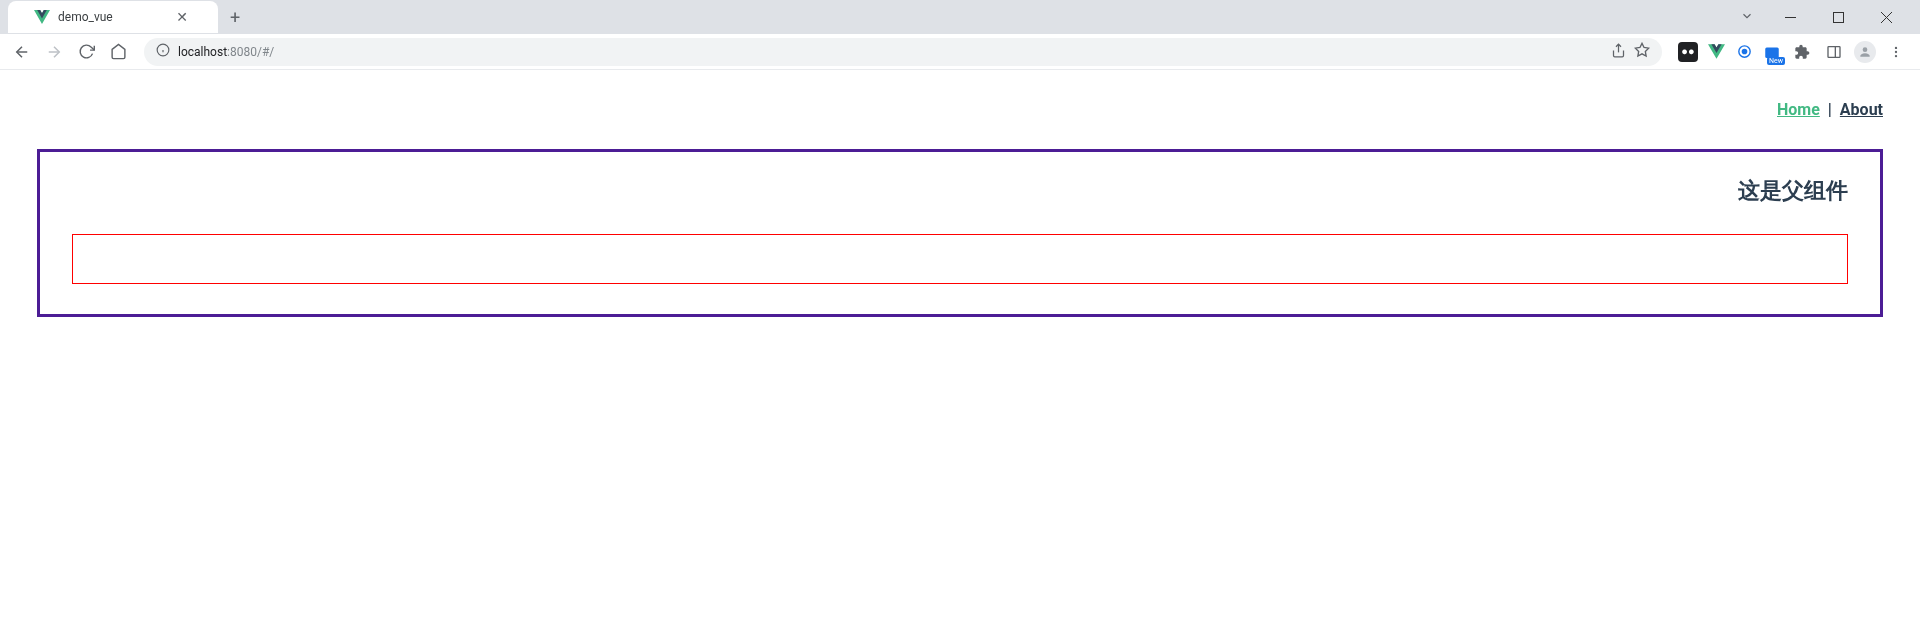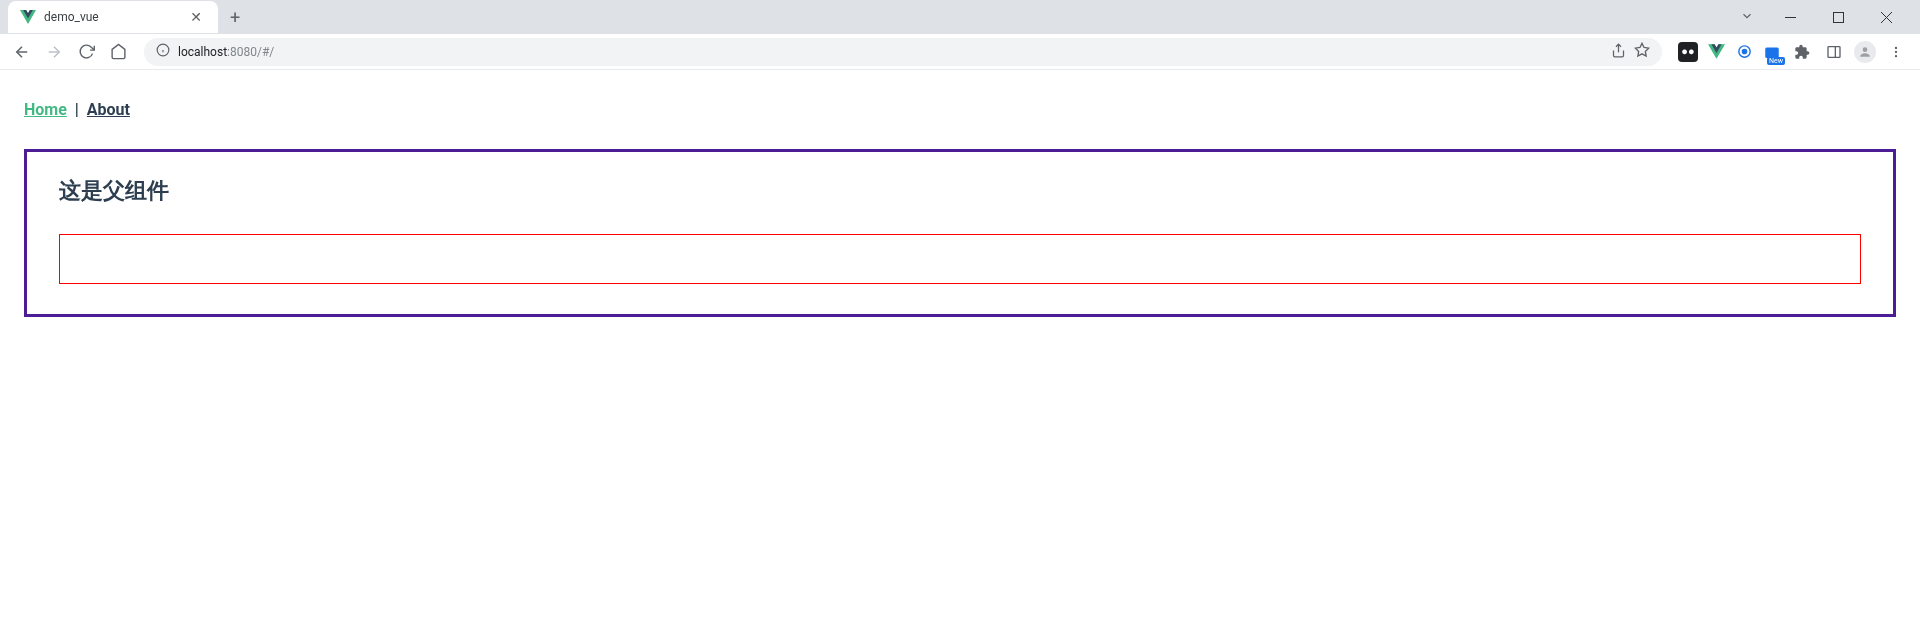--- a/index.html
+++ b/index.html
@@ -24,21 +24,21 @@
       align-items: center;
       height: 34px;
       padding: 0 8px;
       background: #dee1e6;
     }
     .tab {
       display: flex;
       align-items: center;
       background: #fff;
       height: 32px;
-      padding: 0 12px;
+      padding: 0 26px;
       border-radius: 8px 8px 0 0;
       min-width: 210px;
       margin-top: 0;
       gap: 8px;
     }
     .vue-icon {
       width: 16px;
       height: 16px;
     }
     .tab-title {
@@ -168,22 +168,22 @@
       border-bottom: 1px solid #e0e0e0;
       font-size: 12px;
       color: #3c4043;
     }
     .bookmark-folder-icon {
       color: #f4b400;
       font-size: 14px;
     }
     
     .page-content {
-      padding: 20px 24px;
-      text-align: left;
+      padding: 20px 37px;
+      text-align: right;
     }
     .nav-links {
       font-size: 16px;
       font-weight: bold;
       margin: 10px 0 30px 0;
       color: #2c3e50;
     }
     .nav-links a {
       text-decoration: underline;
     }

